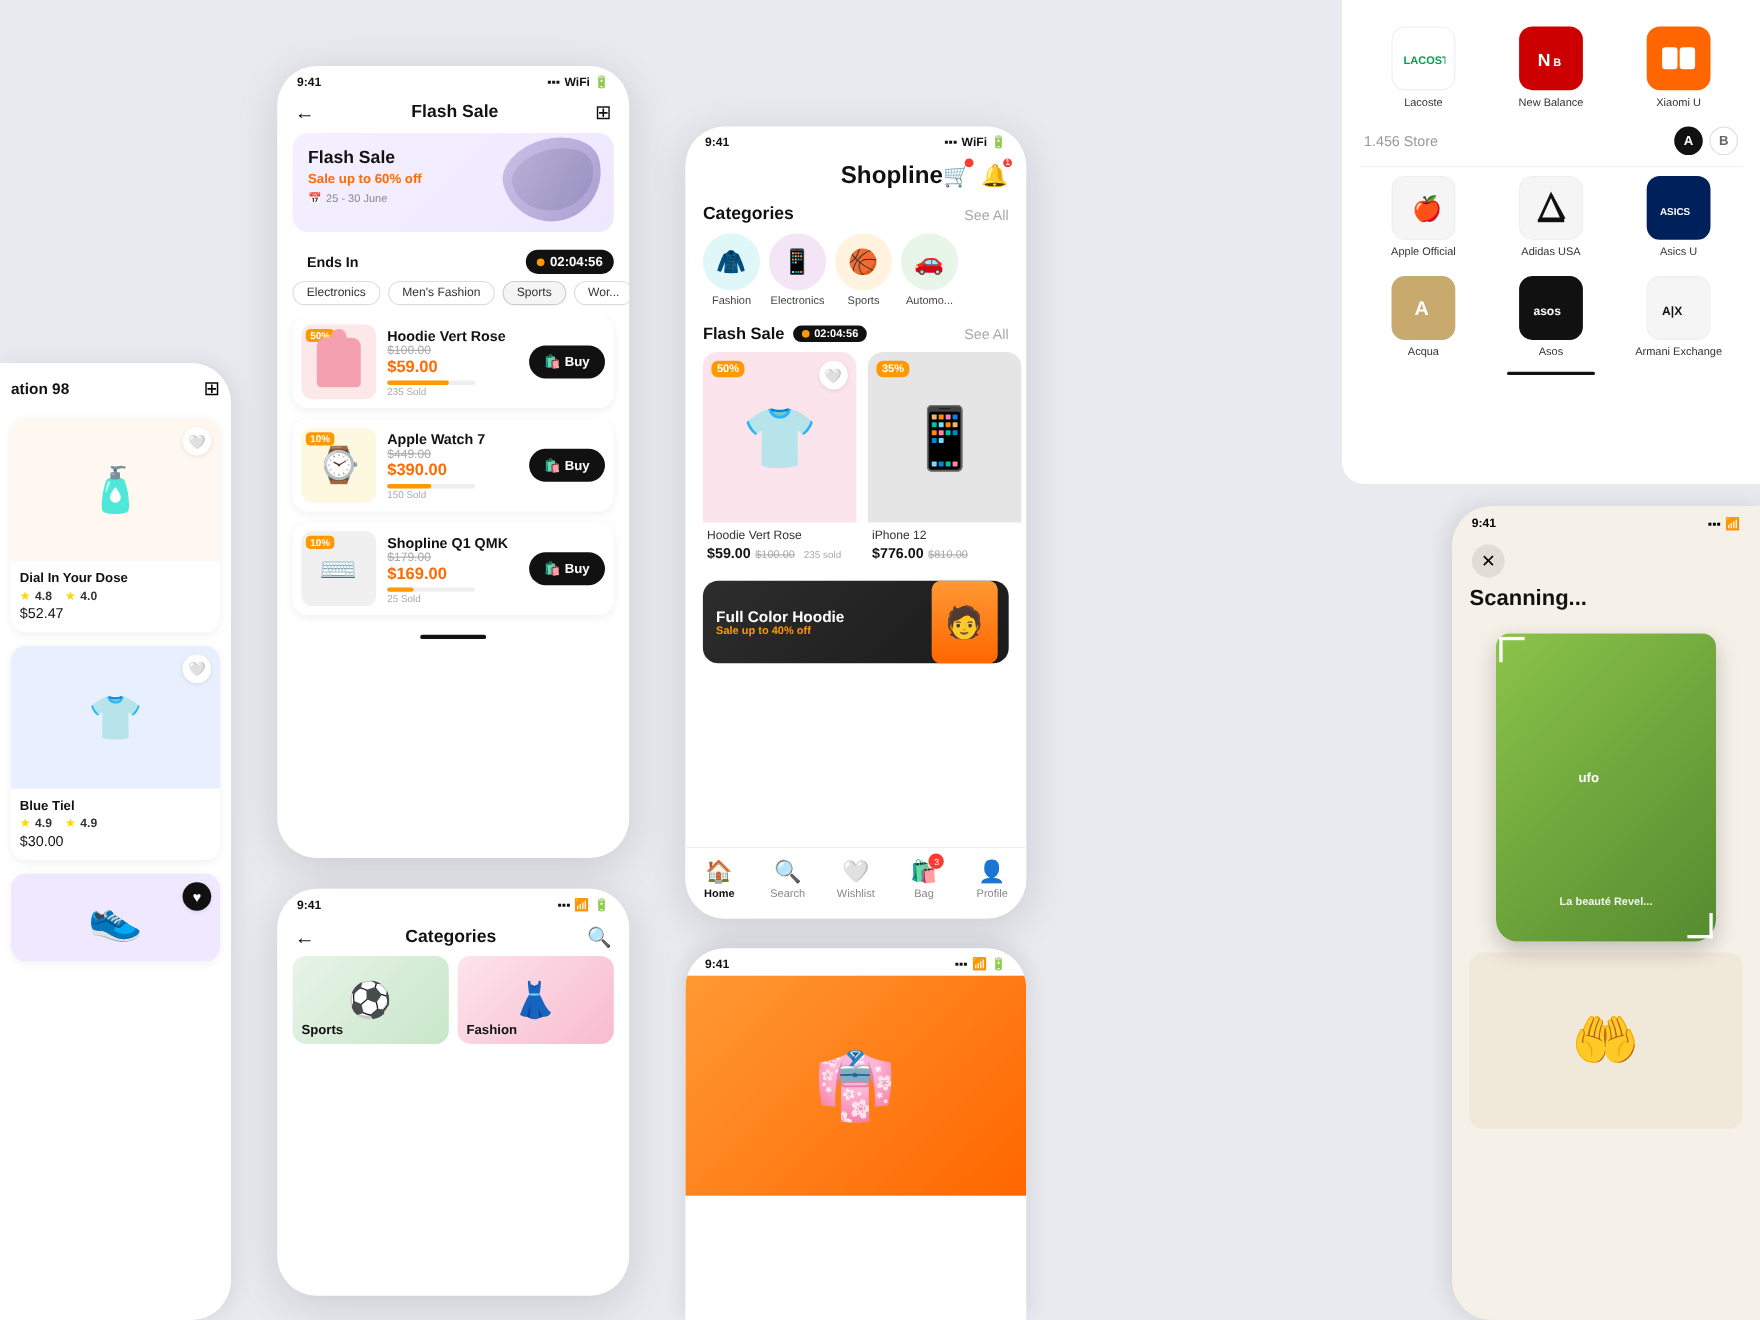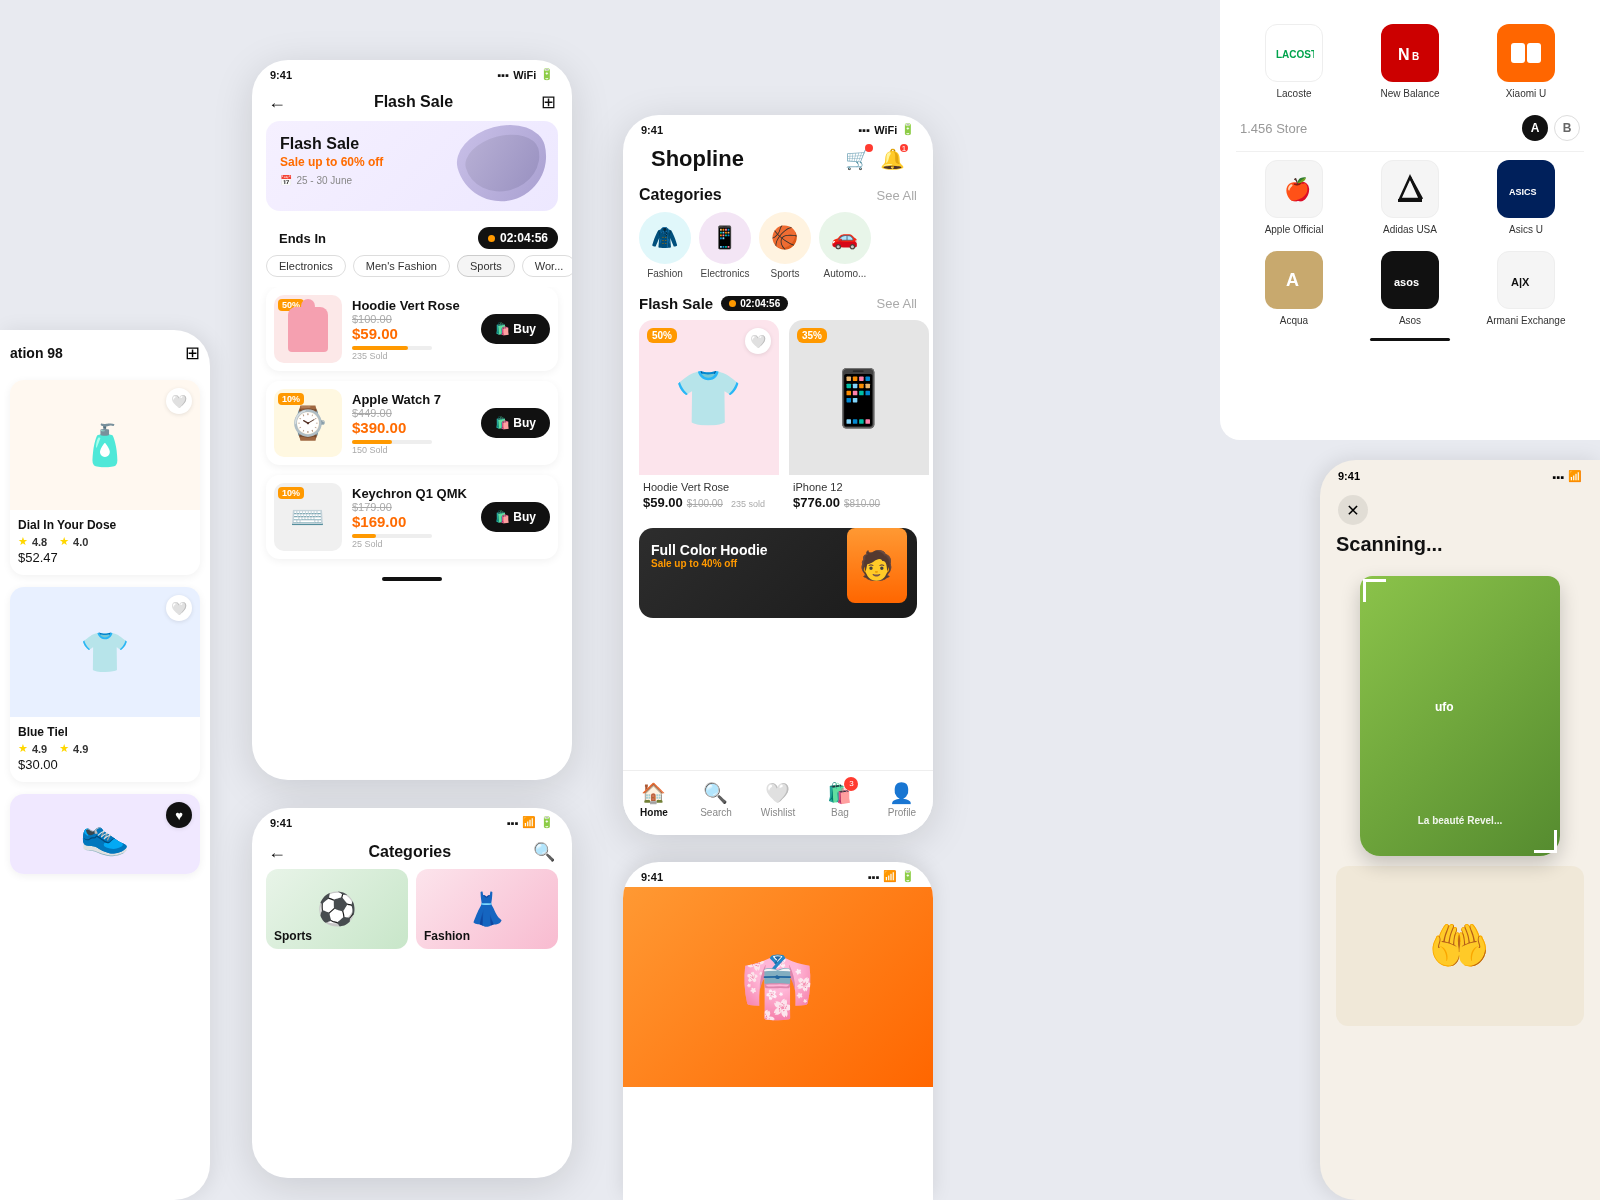--- a/index.html
+++ b/index.html
@@ -198,22 +198,22 @@
     
     .phone-shopline {
       left: 623px;
       top: 115px;
       width: 310px;
       height: 720px;
     }
     .shopline-header {
       display: flex;
       align-items: center;
-      justify-content: space-between;
-      padding: 6px 28px 10px;
+      justify-content: flex-end;
+      padding: 6px 16px 10px;
     }
     .shopline-logo { font-size: 22px; font-weight: 800; color: #111; }
     .shopline-icons { display: flex; gap: 10px; }
     .icon-badge-wrap { position: relative; font-size: 20px; }
     .badge-dot {
       position: absolute;
       top: -3px;
       right: -3px;
       width: 8px;
       height: 8px;
@@ -334,23 +334,24 @@
     .fp-price { font-size: 13px; font-weight: 700; color: #111; }
     .fp-old { font-size: 10px; color: #aaa; text-decoration: line-through; }
     .fp-sold { font-size: 9px; color: #aaa; margin-left: 4px; }
 
     .promo-banner {
       margin: 0 16px 10px;
       background: linear-gradient(135deg, #2d2d2d, #1a1a1a);
       border-radius: 14px;
       padding: 14px 12px;
       display: flex;
+      align-items: center;
       position: relative;
       overflow: hidden;
-      height: 90px;
+      height: 75px;
     }
     .promo-text { color: #fff; z-index: 1; }
     .promo-title { font-size: 14px; font-weight: 700; }
     .promo-sub { font-size: 10px; color: #ff9900; font-weight: 600; }
     .promo-person {
       position: absolute;
       right: 10px;
       top: 0;
       width: 60px;
       height: 75px;
@@ -847,21 +848,21 @@
       </div>
       <button class="buy-btn">🛍️ Buy</button>
     </div>
 
     <div class="product-item">
       <div class="product-thumb thumb-keyboard">
         <span class="discount-badge-small">10%</span>
         <span style="font-size:28px;">⌨️</span>
       </div>
       <div class="product-info">
-        <div class="product-name">Keychron Q1 QMK</div>
+        <div class="product-name">Shopline Q1 QMK</div>
         <div class="price-old">$179.00</div>
         <div class="price-new">$169.00</div>
         <div class="sold-bar-wrap">
           <div class="sold-bar-bg">
               <div class="sold-bar-fill" style="width:30%"></div>
             </div>
           <div class="sold-text">25 Sold</div>
         </div>
       </div>
       <button class="buy-btn">🛍️ Buy</button>

